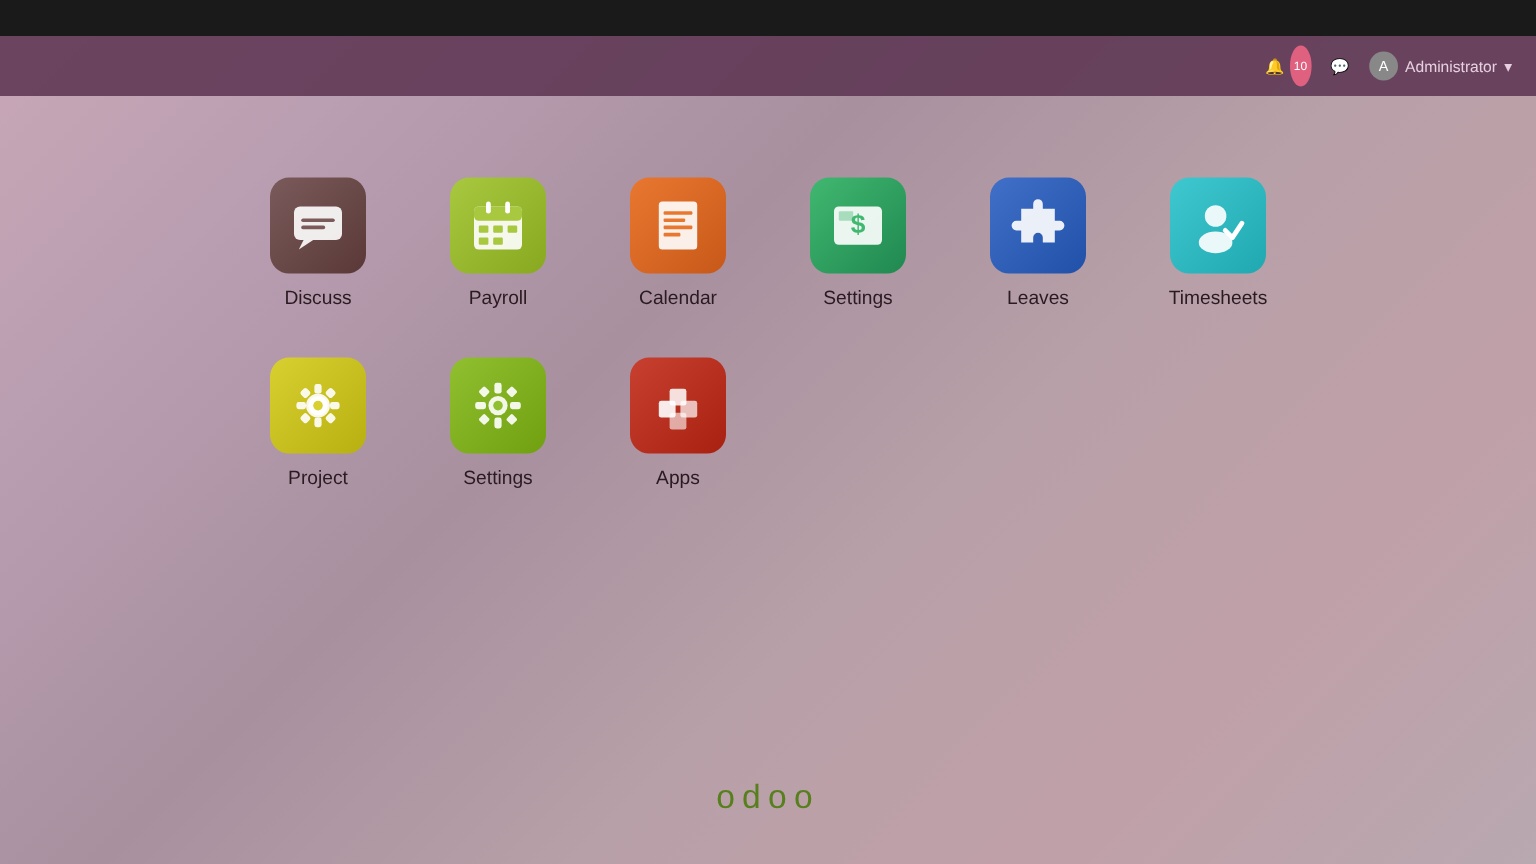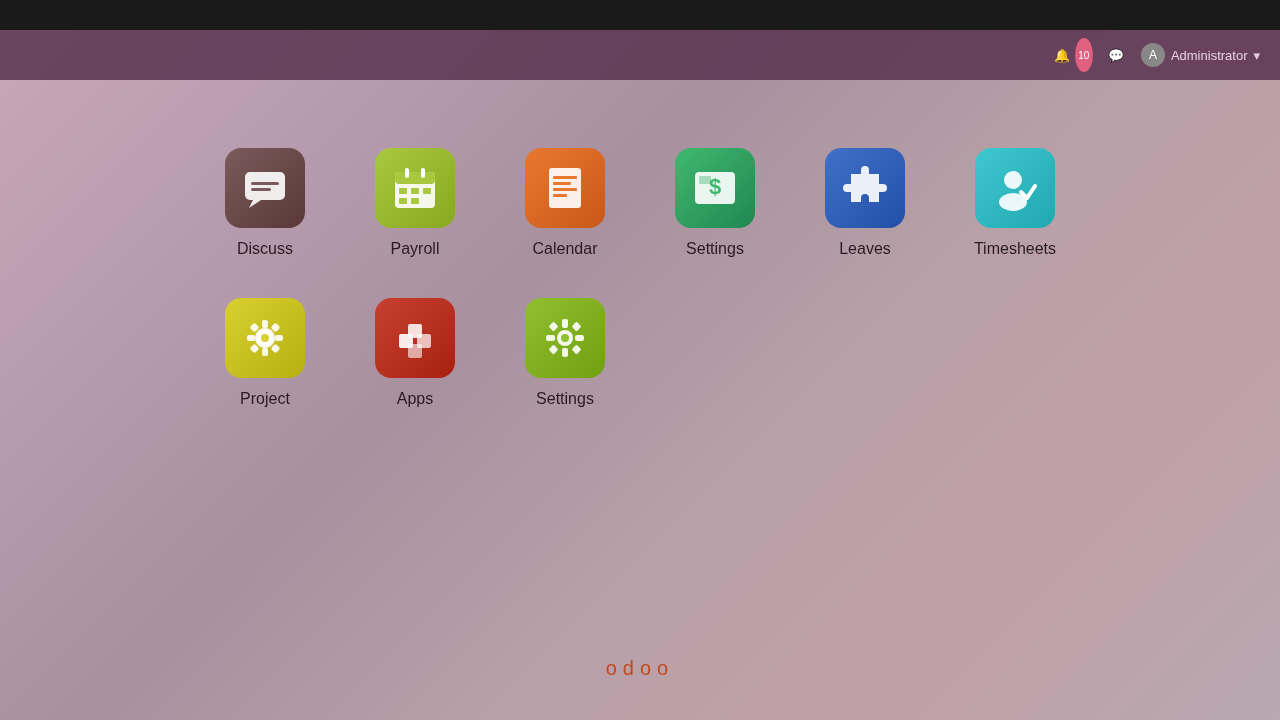--- a/index.html
+++ b/index.html
@@ -121,22 +121,22 @@
     .bg-leaves { background: linear-gradient(135deg, #d8d030, #b8b010); }
     .bg-apps { background: linear-gradient(135deg, #c84030, #a82010); }
     .bg-settings { background: linear-gradient(135deg, #90c030, #70a010); }
 
     
     .odoo-logo {
       position: absolute;
       bottom: 40px;
       left: 50%;
       transform: translateX(-50%);
-      color: #c2410c;
-      font-size: 20px;
+      color: #4d7c0f;
+      font-size: 28px;
       font-weight: 300;
       letter-spacing: 6px;
       opacity: 0.9;
     }
 
     
     .icon-svg {
       width: 48px;
       height: 48px;
       fill: white;
@@ -278,48 +278,48 @@
           <rect x="10" y="10" width="7" height="7" rx="2" fill="white" opacity="0.9" transform="rotate(45 13.5 13.5)"></rect>
           <rect x="31" y="10" width="7" height="7" rx="2" fill="white" opacity="0.9" transform="rotate(45 34.5 13.5)"></rect>
           <rect x="10" y="31" width="7" height="7" rx="2" fill="white" opacity="0.9" transform="rotate(45 13.5 34.5)"></rect>
           <rect x="31" y="31" width="7" height="7" rx="2" fill="white" opacity="0.9" transform="rotate(45 34.5 34.5)"></rect>
         </svg>
       </div>
       <span class="app-label">Project</span>
     </div>
 
     <div class="app-item">
-      <div class="app-icon bg-apps">
-        <svg class="icon-svg" viewBox="0 0 48 48">
-
-          <rect x="8" y="20" width="14" height="14" rx="2" fill="white" opacity="0.9"></rect>
-          <rect x="26" y="20" width="14" height="14" rx="2" fill="white" opacity="0.7"></rect>
-          <rect x="17" y="10" width="14" height="14" rx="2" fill="white" opacity="0.85"></rect>
-          <rect x="17" y="30" width="14" height="14" rx="2" fill="white" opacity="0.6"></rect>
-        </svg>
-      </div>
-      <span class="app-label">Apps</span>
-    </div>
-
-    <div class="app-item">
       <div class="app-icon bg-settings">
         <svg class="icon-svg" viewBox="0 0 48 48">
           <circle cx="24" cy="24" r="8" fill="white" opacity="0.9"></circle>
           <circle cx="24" cy="24" r="4" fill="#90c030"></circle>
           <rect x="21" y="5" width="6" height="9" rx="2" fill="white" opacity="0.9"></rect>
           <rect x="21" y="34" width="6" height="9" rx="2" fill="white" opacity="0.9"></rect>
           <rect x="5" y="21" width="9" height="6" rx="2" fill="white" opacity="0.9"></rect>
           <rect x="34" y="21" width="9" height="6" rx="2" fill="white" opacity="0.9"></rect>
           <rect x="9" y="9" width="7" height="7" rx="1.5" fill="white" opacity="0.9" transform="rotate(45 12.5 12.5)"></rect>
           <rect x="32" y="9" width="7" height="7" rx="1.5" fill="white" opacity="0.9" transform="rotate(45 35.5 12.5)"></rect>
           <rect x="9" y="32" width="7" height="7" rx="1.5" fill="white" opacity="0.9" transform="rotate(45 12.5 35.5)"></rect>
           <rect x="32" y="32" width="7" height="7" rx="1.5" fill="white" opacity="0.9" transform="rotate(45 35.5 35.5)"></rect>
         </svg>
       </div>
       <span class="app-label">Settings</span>
     </div>
 
+    <div class="app-item">
+      <div class="app-icon bg-apps">
+        <svg class="icon-svg" viewBox="0 0 48 48">
+
+          <rect x="8" y="20" width="14" height="14" rx="2" fill="white" opacity="0.9"></rect>
+          <rect x="26" y="20" width="14" height="14" rx="2" fill="white" opacity="0.7"></rect>
+          <rect x="17" y="10" width="14" height="14" rx="2" fill="white" opacity="0.85"></rect>
+          <rect x="17" y="30" width="14" height="14" rx="2" fill="white" opacity="0.6"></rect>
+        </svg>
+      </div>
+      <span class="app-label">Apps</span>
+    </div>
+
   </div>
 </div>
 
 <div class="odoo-logo">
   <span>odoo</span>
 </div>
 
 </body></html>

